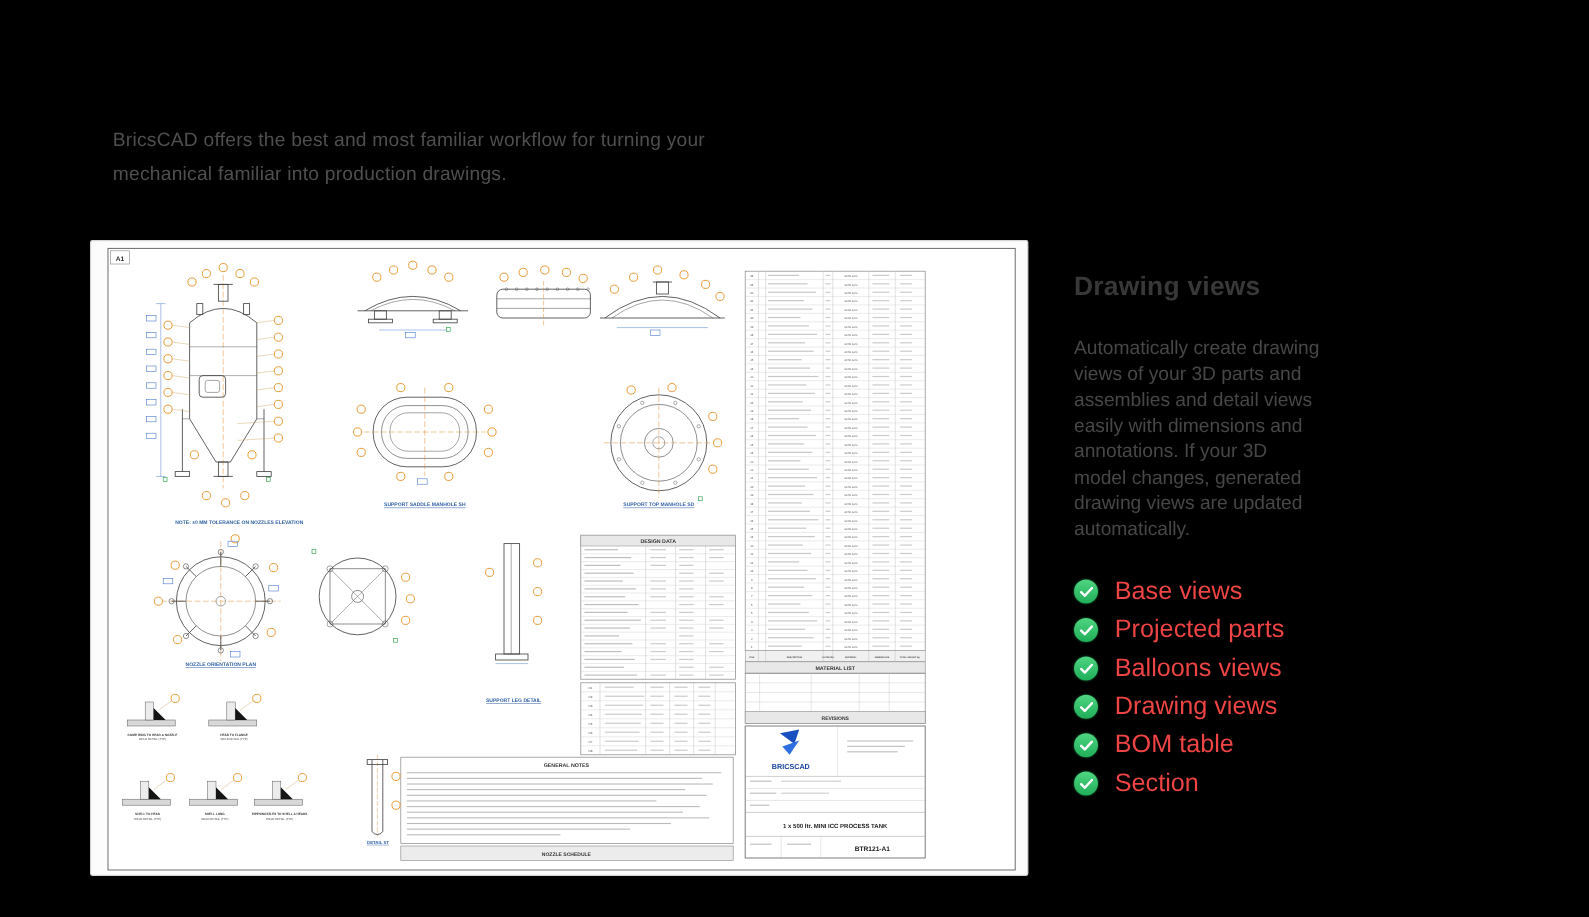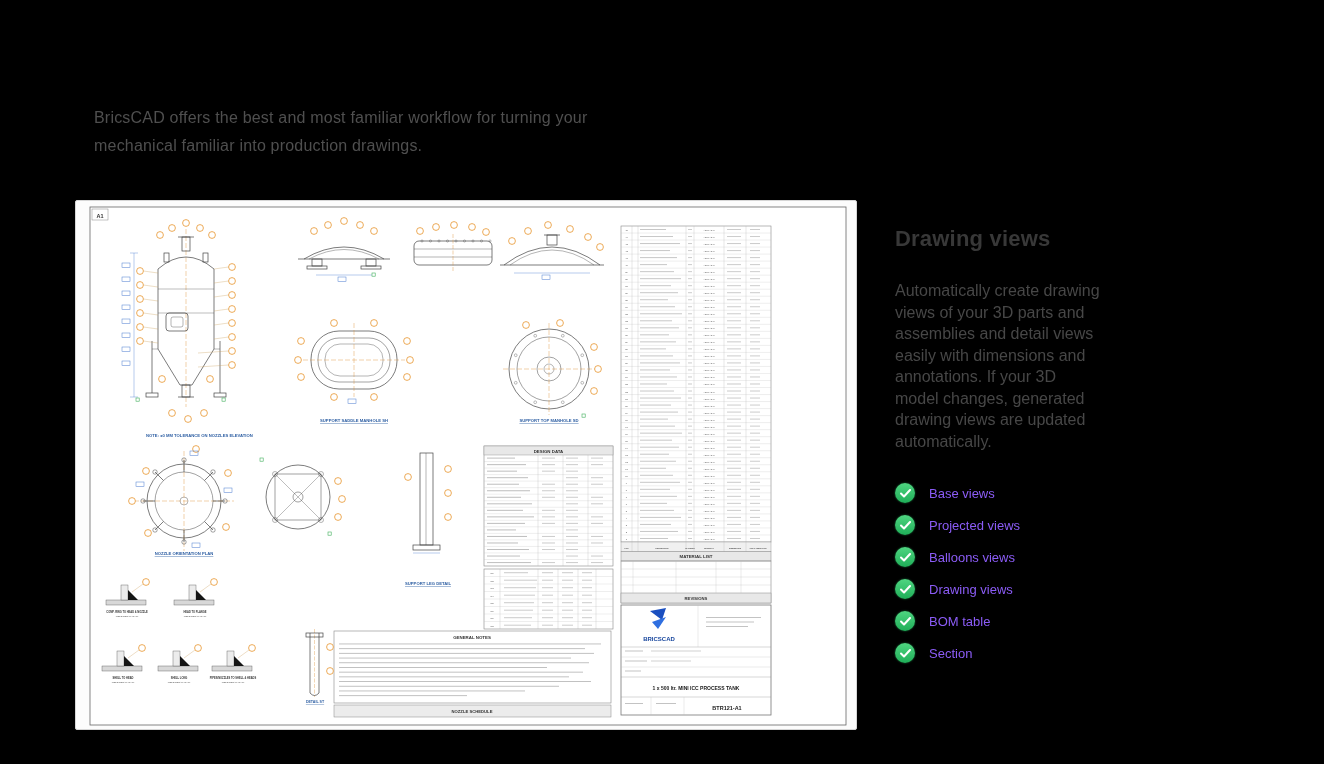--- a/index.html
+++ b/index.html
@@ -24,21 +24,21 @@
     font-size:16px; line-height:21.5px; color:#474747;
   }
   .feature-list { list-style:none; margin-top:25px; }
   .feature-item { display:flex; align-items:center; height:32px; }
   .check {
     width:20px; height:20px; border-radius:50%; flex:0 0 20px;
     background:linear-gradient(180deg,#4fd581,#1fae58);
     display:flex; align-items:center; justify-content:center;
     box-shadow:0 0 2px rgba(47,201,109,0.6);
   }
-  .feature-label { margin-left:14px; font-size:13px; color:#8b5cf6; }
+  .feature-label { margin-left:14px; font-size:21px; color:#ef4444; }
 </style>
 </head>
 <body>
 
 <p class="intro">
   <span>BricsCAD offers the best and most familiar workflow for turning your</span><br>
   <span>mechanical familiar into production drawings.</span>
 </p>
 
 <div class="drawing-panel">
@@ -899,21 +899,21 @@
           </svg>
         </span>
         <span class="feature-label">Base views</span>
       </li>
       <li class="feature-item">
         <span class="check">
           <svg width="11" height="9" viewBox="0 0 11 9">
             <path d="M1 4.5 L4 7.5 L10 1" fill="none" stroke="#fff" stroke-width="2" stroke-linecap="round" stroke-linejoin="round"></path>
           </svg>
         </span>
-        <span class="feature-label">Projected views</span>
+        <span class="feature-label">Projected parts</span>
       </li>
       <li class="feature-item">
         <span class="check">
           <svg width="11" height="9" viewBox="0 0 11 9">
             <path d="M1 4.5 L4 7.5 L10 1" fill="none" stroke="#fff" stroke-width="2" stroke-linecap="round" stroke-linejoin="round"></path>
           </svg>
         </span>
         <span class="feature-label">Balloons views</span>
       </li>
       <li class="feature-item">

